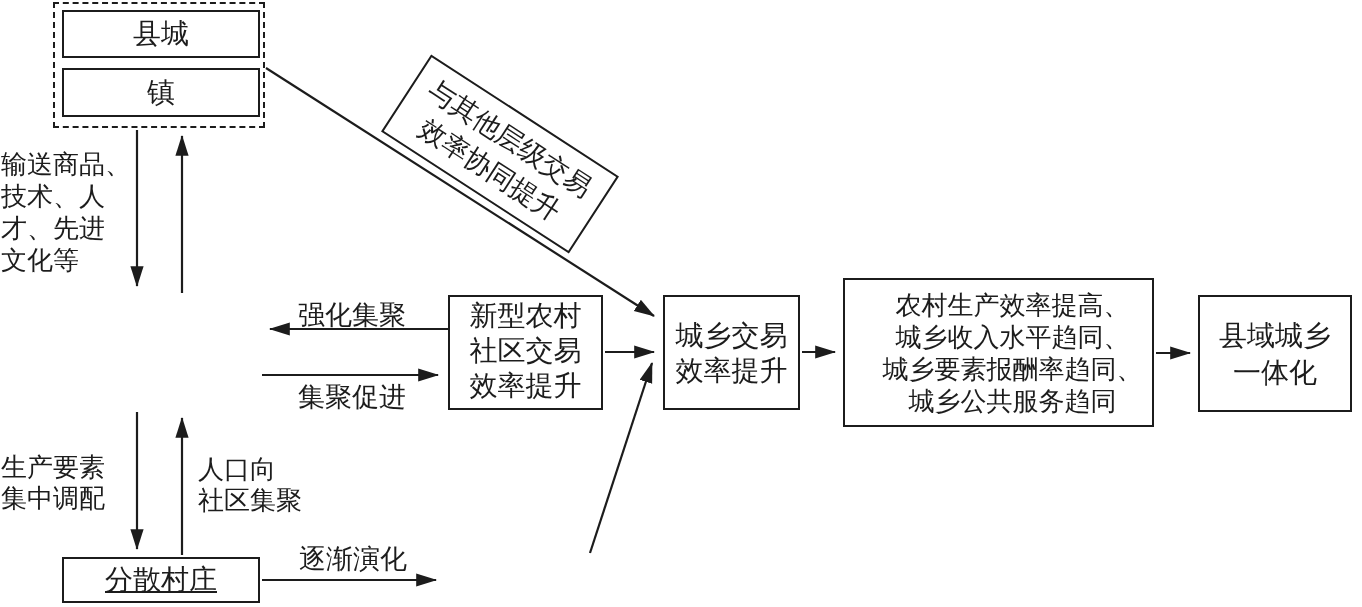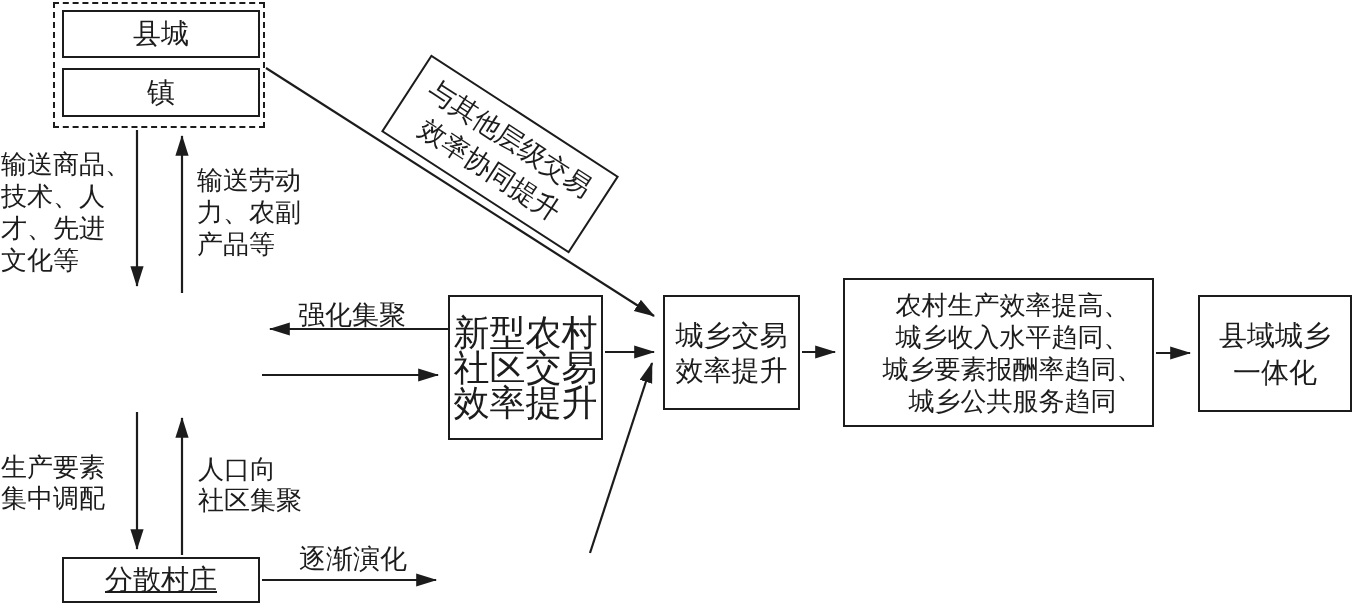--- a/index.html
+++ b/index.html
@@ -66,41 +66,39 @@
     </g>
   </svg>
 
   <div class="dashed" style="left:53px; top:2px; width:212px; height:126px;"></div>
   <div class="box" style="left:62px; top:10px; width:198px; height:48px; font-size:28px;">县城</div>
   <div class="box" style="left:62px; top:68px; width:198px; height:49px; font-size:28px;">镇</div>
 
   <div class="box" style="left:388px; top:108px; width:224px; height:92px; font-size:27px; line-height:37px; transform:rotate(33deg);">与其他层级交易
 效率协同提升</div>
 
-  <div class="box" style="left:448px; top:295px; width:155px; height:145px; font-size:36px; line-height:35px;">新型农村
+  <div class="box" style="left:448px; top:295px; width:155px; height:115px; font-size:28px; line-height:35px;font-family:Liberation Mono, monospace;">新型农村
 社区交易
 效率提升</div>
   <div class="box" style="left:663px; top:295px; width:137px; height:115px; font-size:28px; line-height:35px;">城乡交易
 效率提升</div>
   <div class="box" style="left:843px; top:278px; width:311px; height:149px; font-size:26px; line-height:32px;padding-left:28px;">农村生产效率提高、
 城乡收入水平趋同、
 城乡要素报酬率趋同、
 城乡公共服务趋同</div>
   <div class="box" style="left:1198px; top:295px; width:154px; height:117px; font-size:28px; line-height:37px;">县域城乡
 一体化</div>
 
   <div class="box" style="left:62px; top:557px; width:198px; height:46px; font-size:28px;text-decoration:underline;">分散村庄</div>
 
   <div class="lbl" style="left:1px; top:148px; font-size:26px; line-height:32px;">输送商品、
 技术、人
 才、先进
 文化等</div>
-  <div class="lbl" style="left:197px; top:164px; font-size:26px; line-height:32px;">输送劳动
-力、农副
-产品等</div>
   <div class="lbl center" style="left:277px; top:297px; width:150px; font-size:27px;">强化集聚</div>
+  <div class="lbl center" style="left:277px; top:379px; width:150px; font-size:27px;">集聚促进</div>
   <div class="lbl" style="left:1px; top:452px; font-size:26px; line-height:31px;">生产要素
 集中调配</div>
   <div class="lbl" style="left:198px; top:454px; font-size:26px; line-height:31px;">人口向
 社区集聚</div>
   <div class="lbl center" style="left:283px; top:541px; width:140px; font-size:27px;">逐渐演化</div>
 
 </div>
 
 </body></html>

